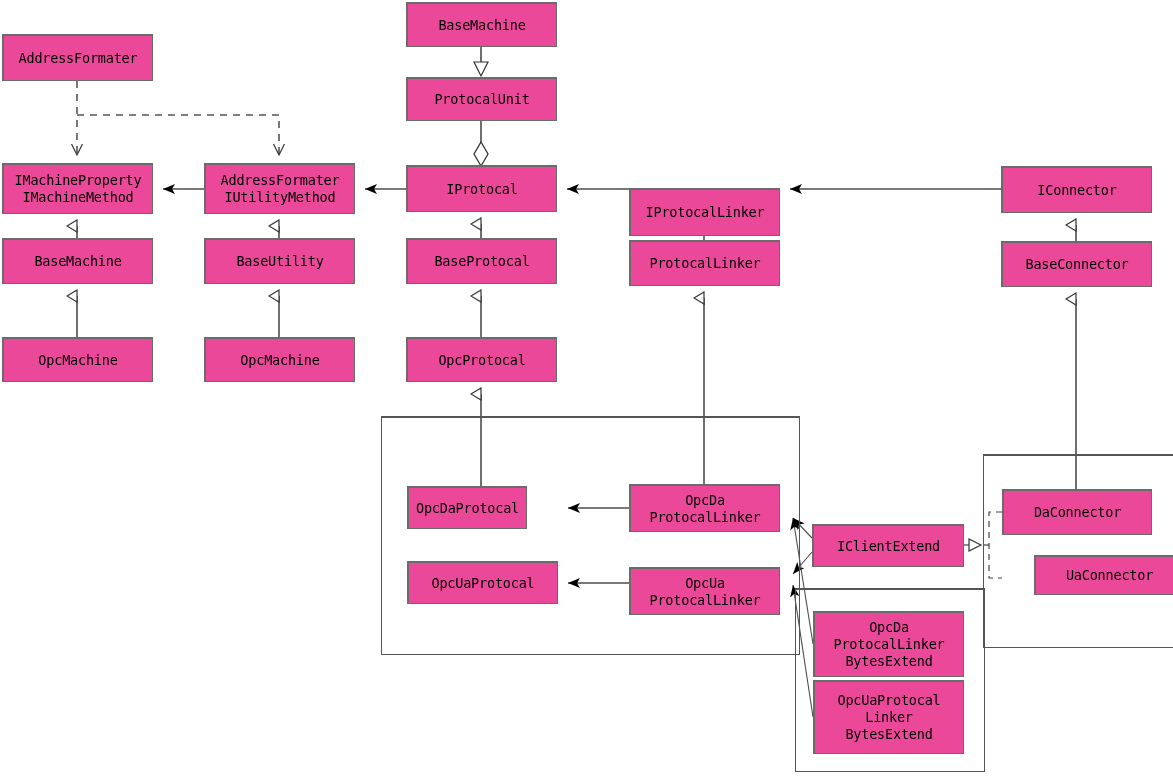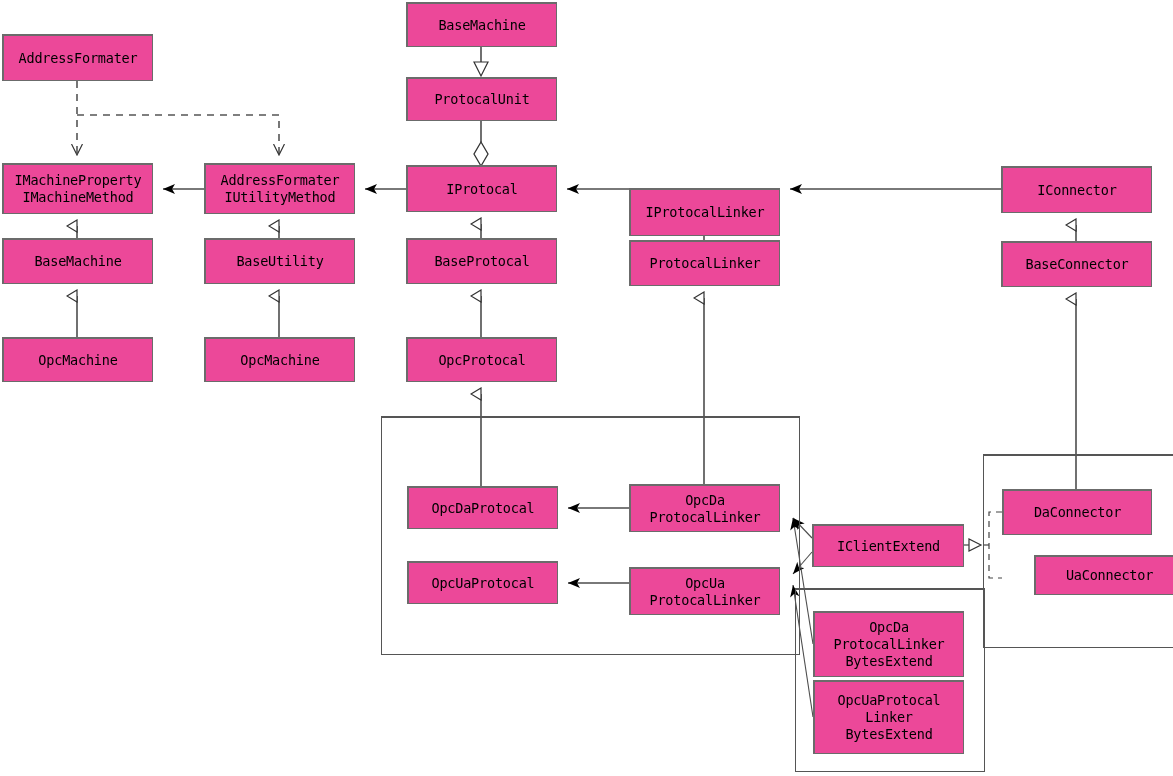--- a/index.html
+++ b/index.html
@@ -125,21 +125,21 @@
   <div class="node" style="left:629px;top:165px;width:151px;height:48px;margin-top:23px;">IProtocalLinker</div>
   <div class="node" style="left:1001px;top:166px;width:151px;height:47px;">IConnector</div>
   <div class="node" style="left:2px;top:238px;width:151px;height:46px;">BaseMachine</div>
   <div class="node" style="left:204px;top:238px;width:151px;height:46px;">BaseUtility</div>
   <div class="node" style="left:406px;top:238px;width:151px;height:46px;">BaseProtocal</div>
   <div class="node" style="left:629px;top:240px;width:151px;height:46px;">ProtocalLinker</div>
   <div class="node" style="left:1001px;top:241px;width:151px;height:46px;">BaseConnector</div>
   <div class="node" style="left:2px;top:337px;width:151px;height:45px;">OpcMachine</div>
   <div class="node" style="left:204px;top:337px;width:151px;height:45px;">OpcMachine</div>
   <div class="node" style="left:406px;top:337px;width:151px;height:45px;">OpcProtocal</div>
-  <div class="node" style="left:407px;top:486px;width:151px;height:43px;">OpcDaProtocal</div>
+  <div class="node" style="left:407px;top:486px;width:120px;height:43px;">OpcDaProtocal</div>
   <div class="node" style="left:629px;top:484px;width:151px;height:48px;">OpcDa
 ProtocalLinker</div>
   <div class="node" style="left:407px;top:561px;width:151px;height:43px;">OpcUaProtocal</div>
   <div class="node" style="left:629px;top:567px;width:151px;height:48px;">OpcUa
 ProtocalLinker</div>
   <div class="node" style="left:812px;top:524px;width:152px;height:43px;">IClientExtend</div>
   <div class="node" style="left:1002px;top:489px;width:150px;height:46px;">DaConnector</div>
   <div class="node" style="left:1034px;top:555px;width:150px;height:40px;">UaConnector</div>
   <div class="node" style="left:813px;top:611px;width:151px;height:66px;">OpcDa
 ProtocalLinker

